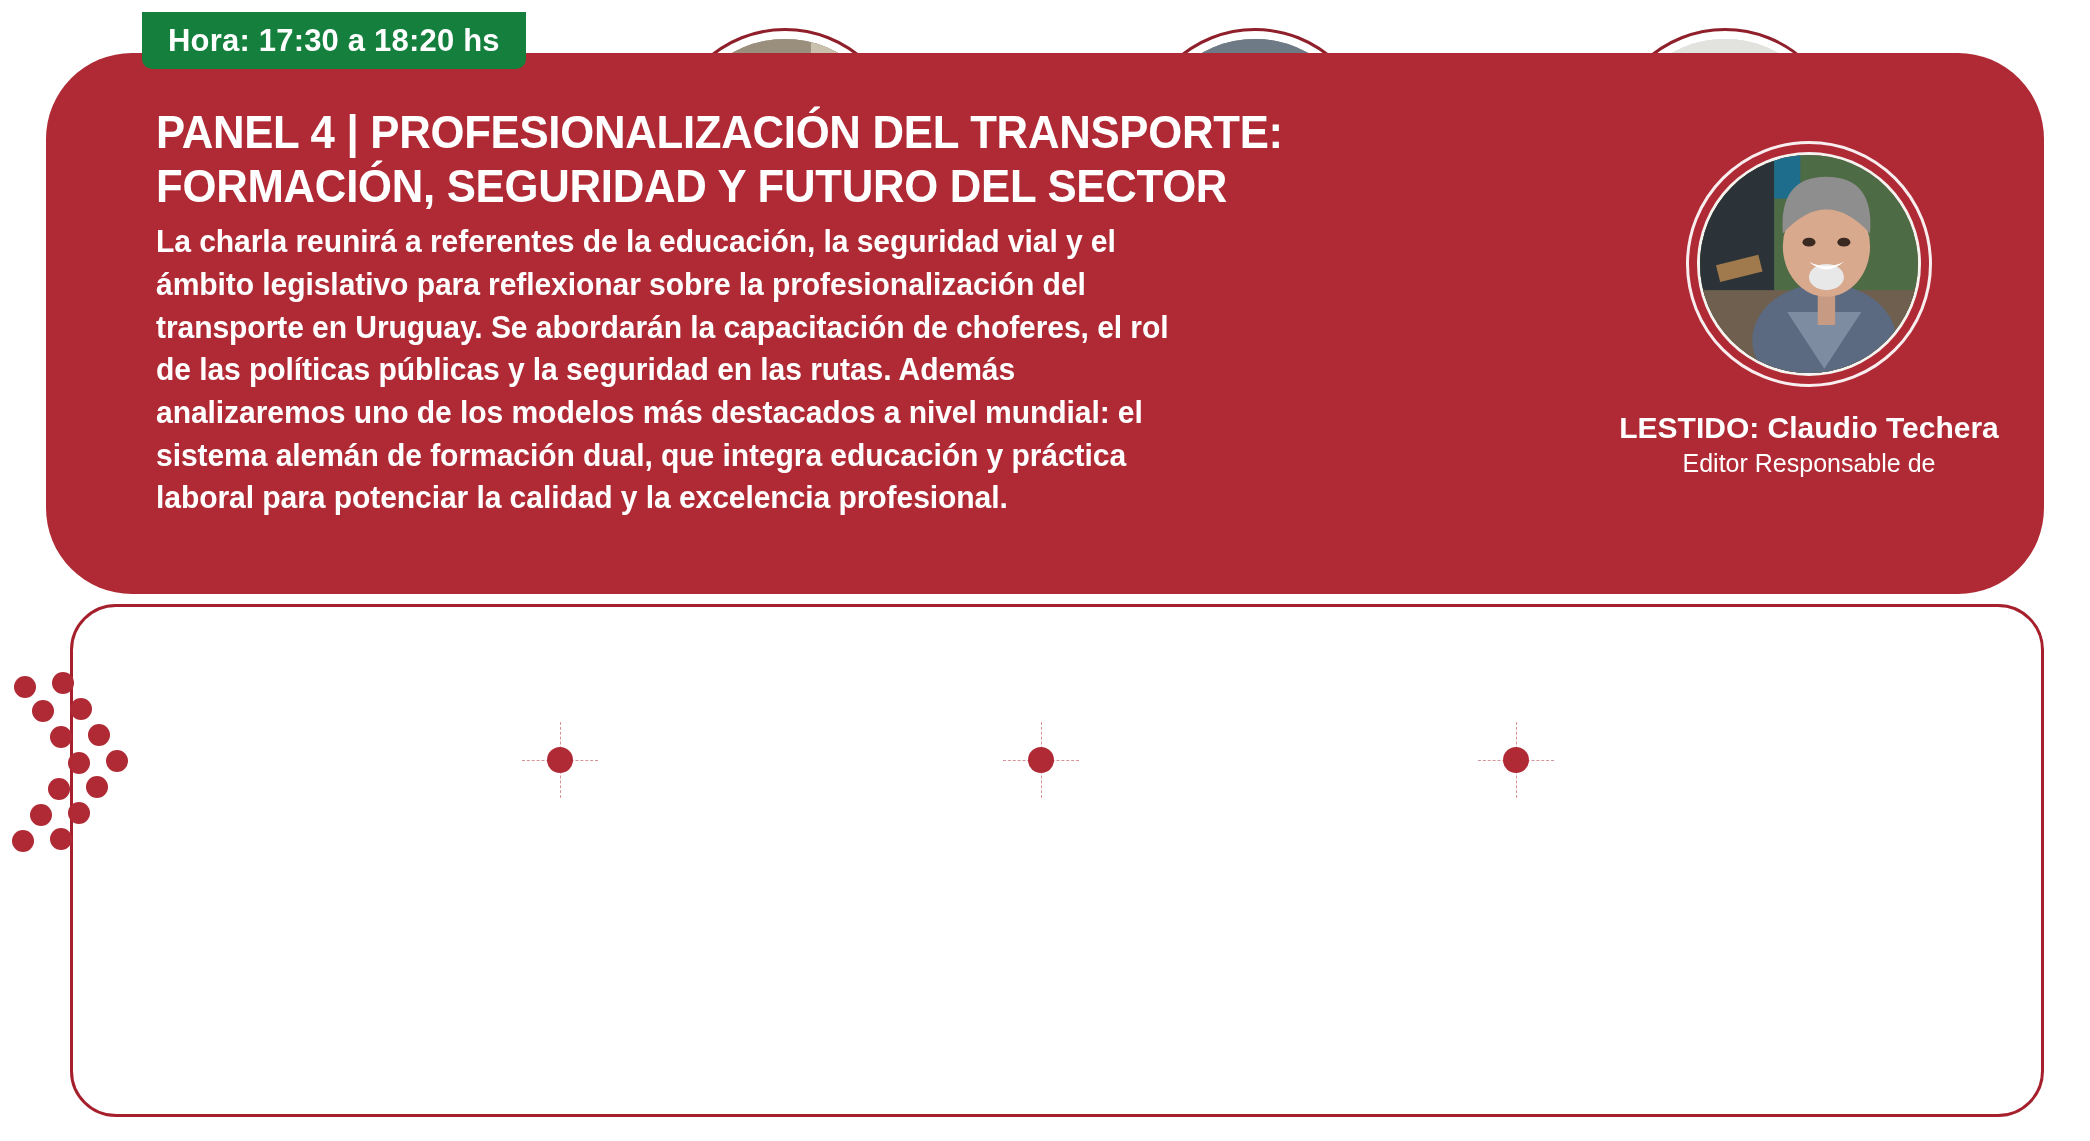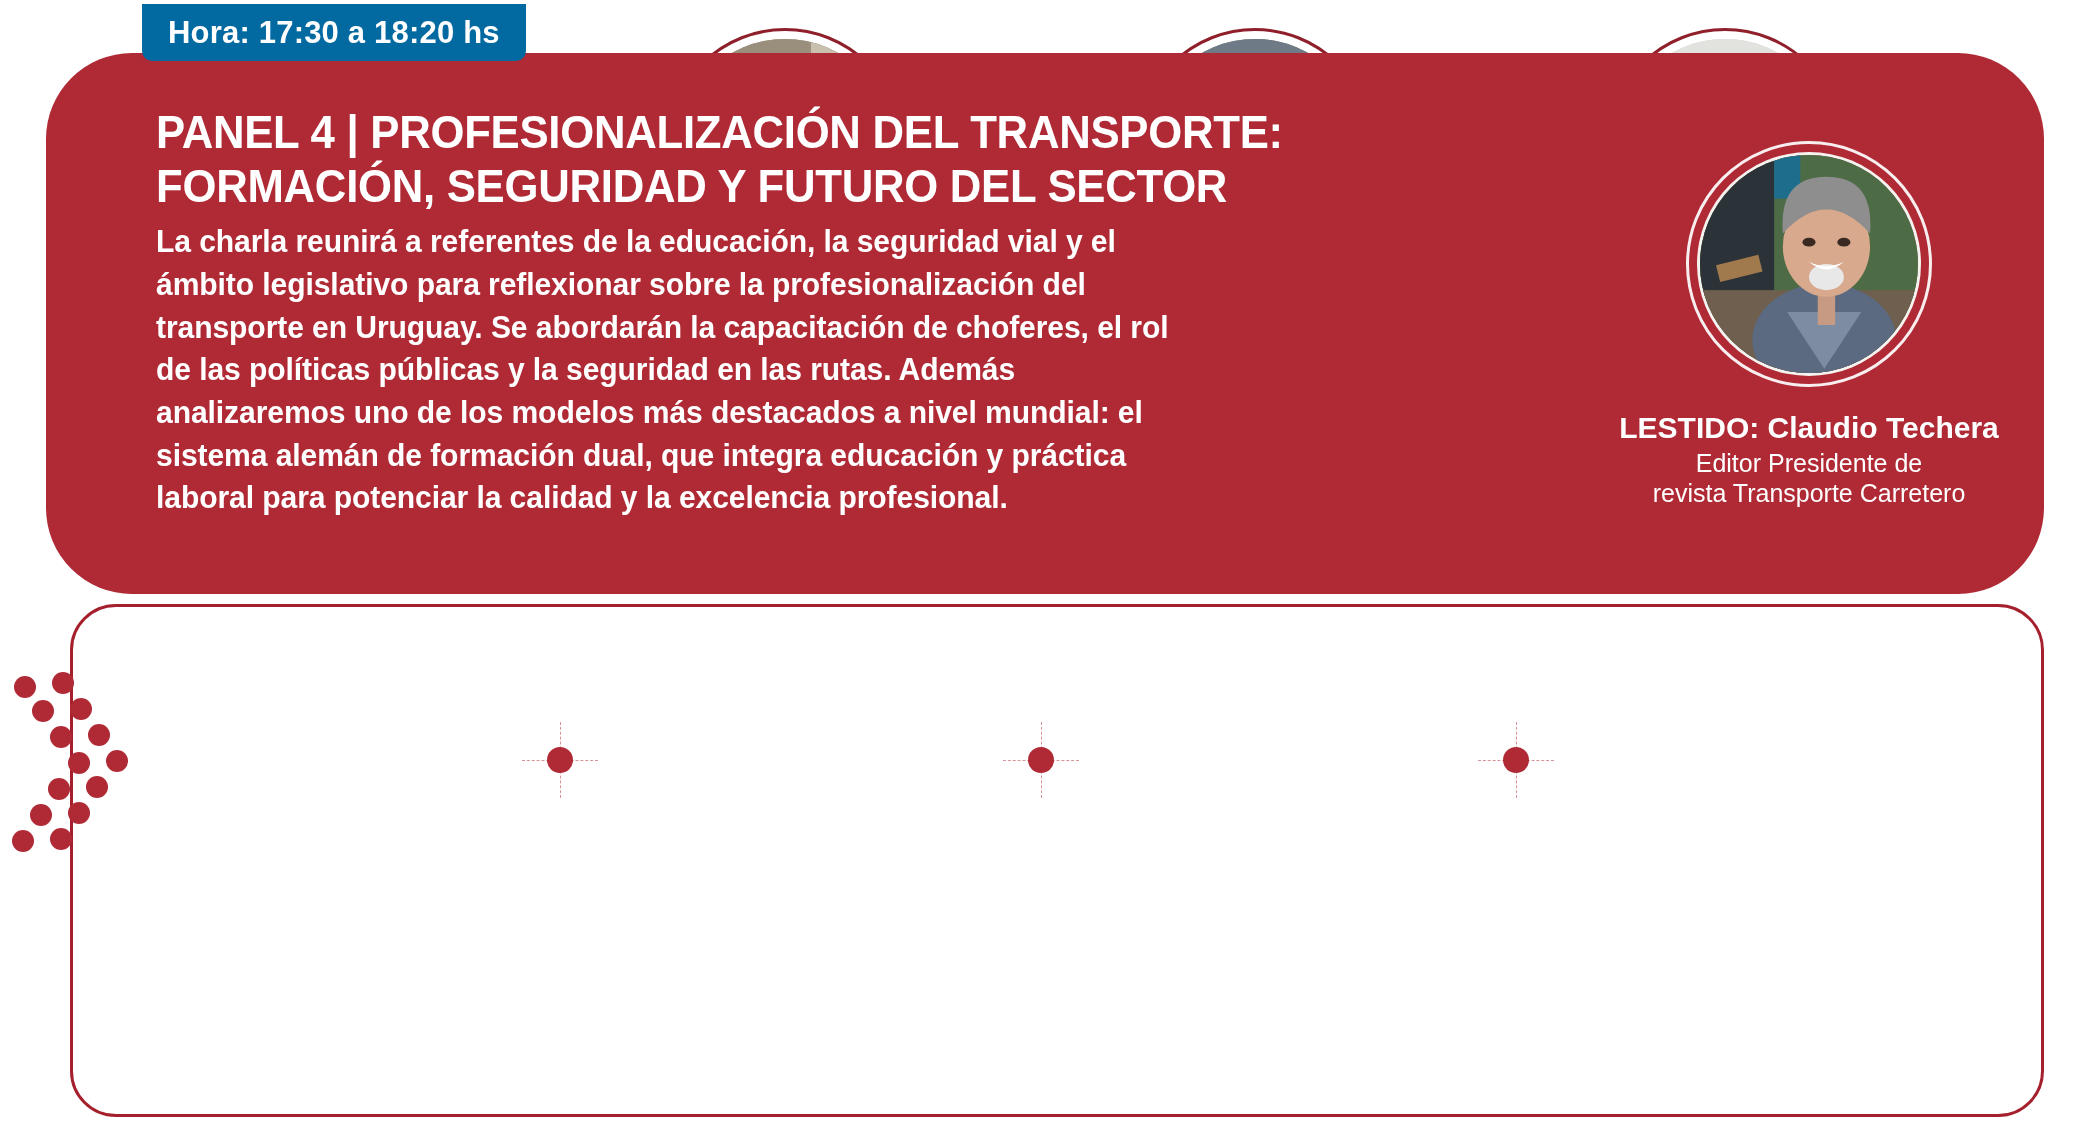--- a/index.html
+++ b/index.html
@@ -19,24 +19,24 @@
   .poster {
     position: absolute;
     inset: 0;
     background: #fff;
   }
 
   
   .hora-badge {
     position: absolute;
     left: 142px;
-    top: 4px;
+    top: 12px;
     height: 57px;
     padding: 0 26px 0 26px;
-    background: #0369a1;
+    background: #15803d;
     border-radius: 0 0 10px 10px;
     display: flex;
     align-items: center;
     z-index: 5;
   }
   .hora-badge-text {
     color: #ffffff;
     font-size: 31px;
     font-weight: bold;
     letter-spacing: 0.2px;
@@ -289,22 +289,21 @@
               <ellipse cx="58" cy="56" rx="8" ry="6" fill="#e8e8e8"></ellipse>
               <ellipse cx="50" cy="40" rx="3" ry="2" fill="#3a2a22"></ellipse>
               <ellipse cx="66" cy="40" rx="3" ry="2" fill="#3a2a22"></ellipse>
               <path d="M50 49 q8 7 16 0 q-8 4 -16 0 z" fill="#ffffff"></path>
             </svg>
           </div>
         </div>
       </div>
       <div class="mod-name">LESTIDO: Claudio Techera</div>
       <div class="mod-role">
-        <span class="ln">Editor Presidente de</span>
-        <span class="ln">revista Transporte Carretero</span>
+        <span class="ln">Editor Responsable de</span>
       </div>
     </div>
   </div>
 
   <div class="speakers-card"></div>
 
   <div class="speakers-row">
 
     <div class="speaker">
       <div class="sp-photo-wrap">

